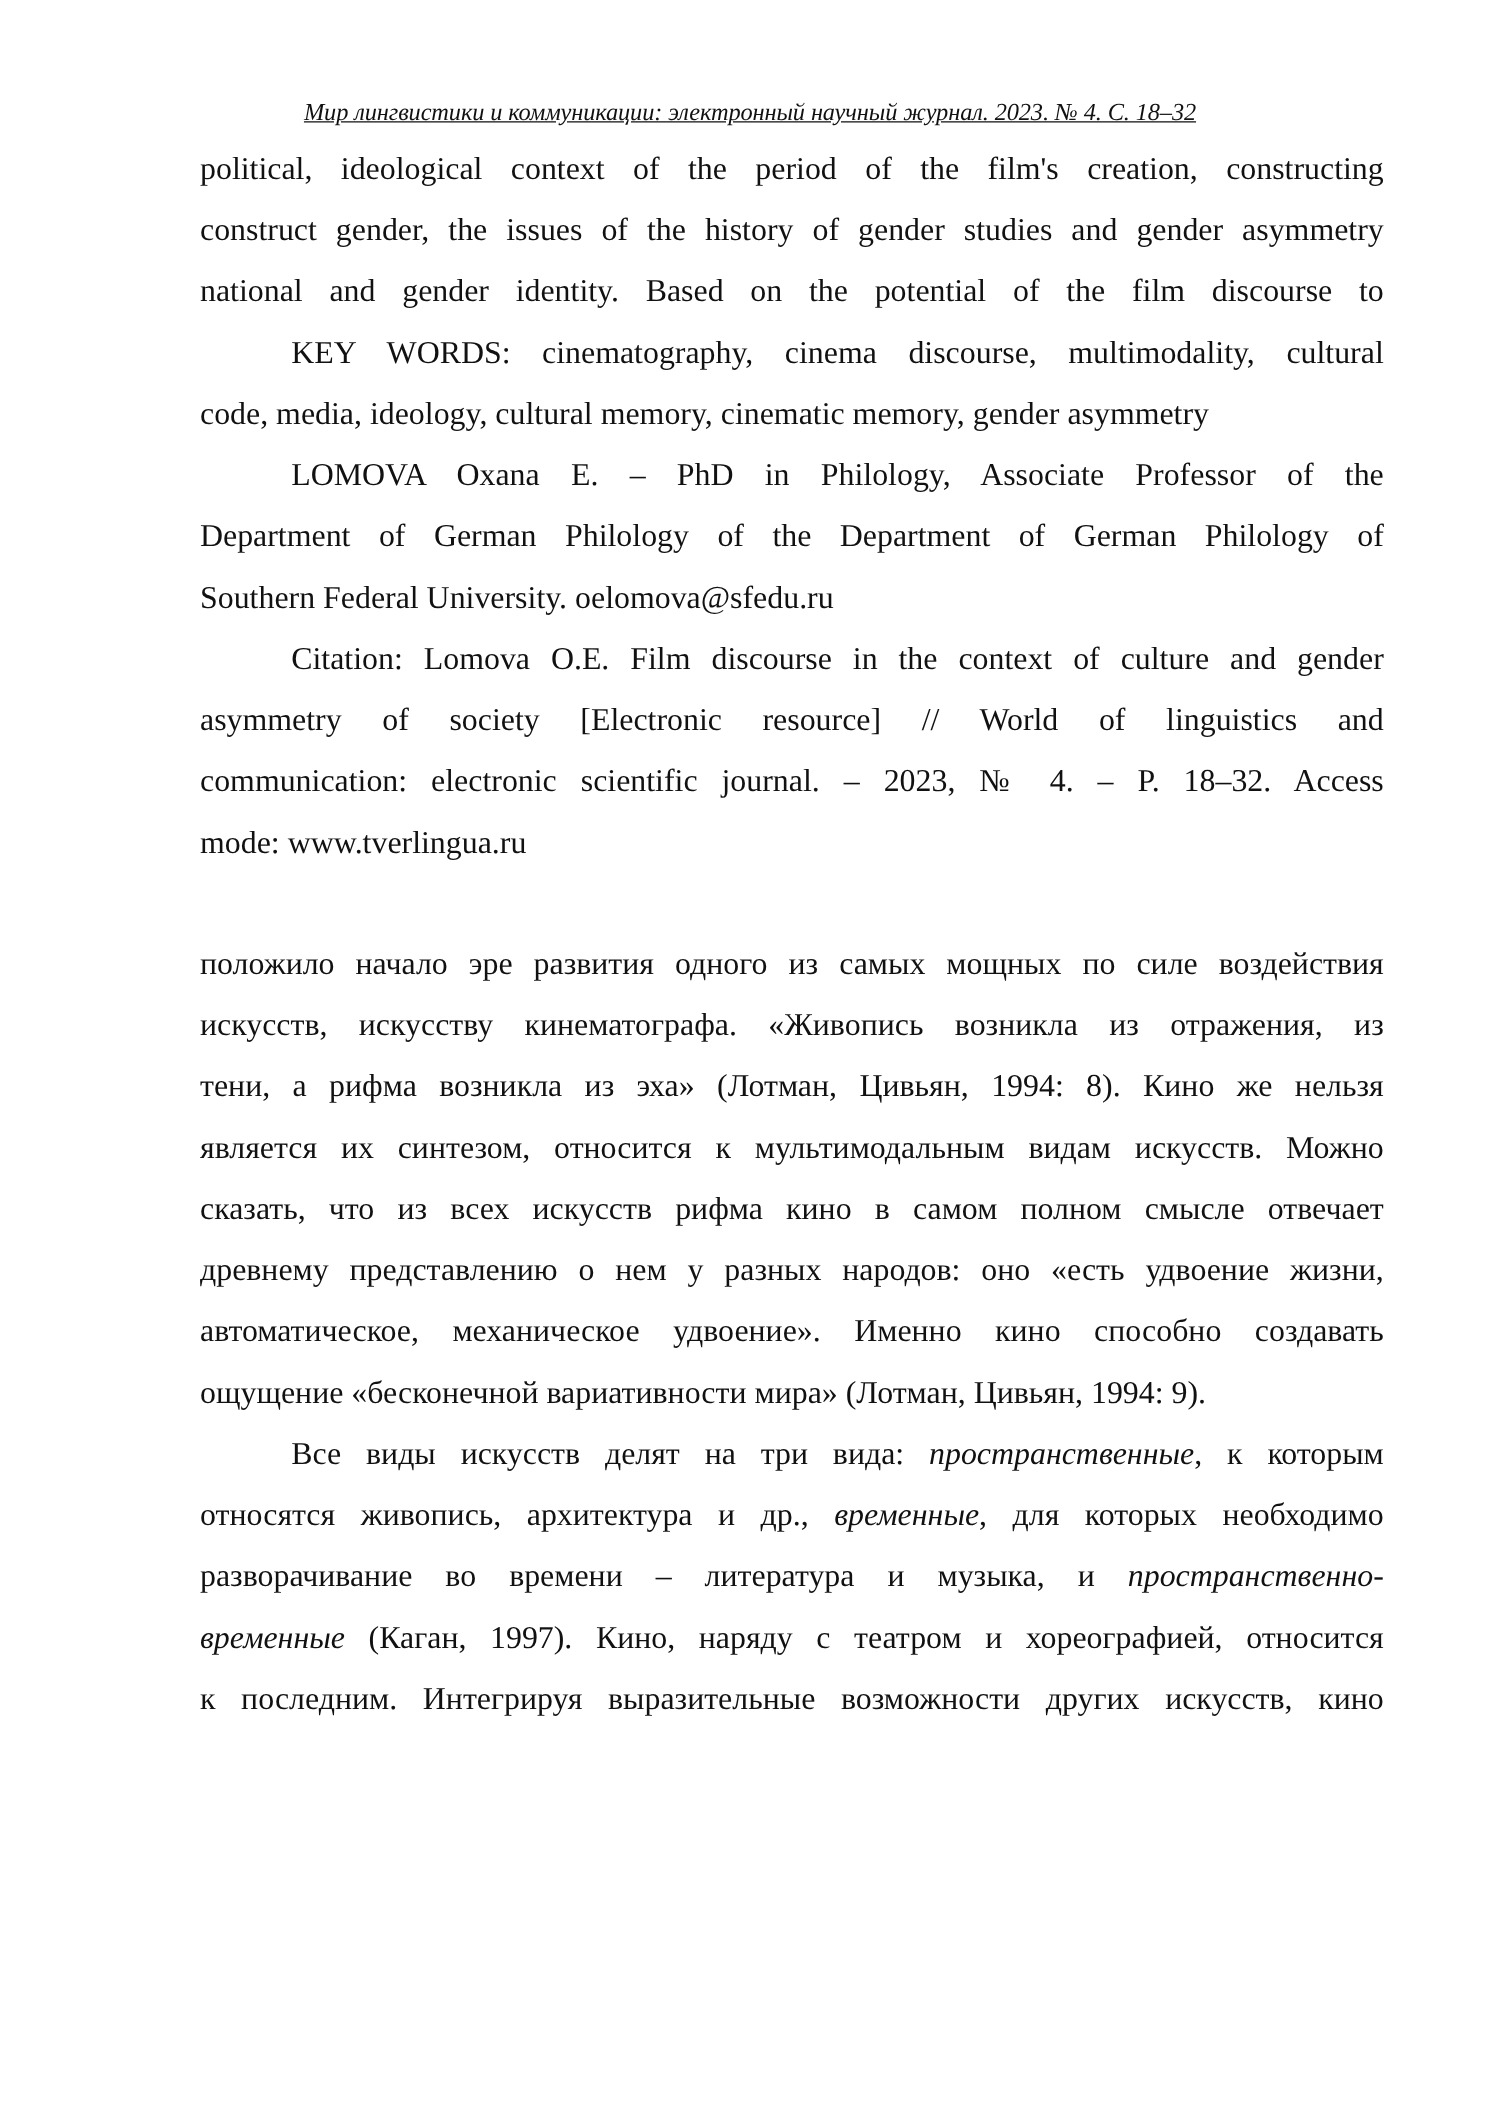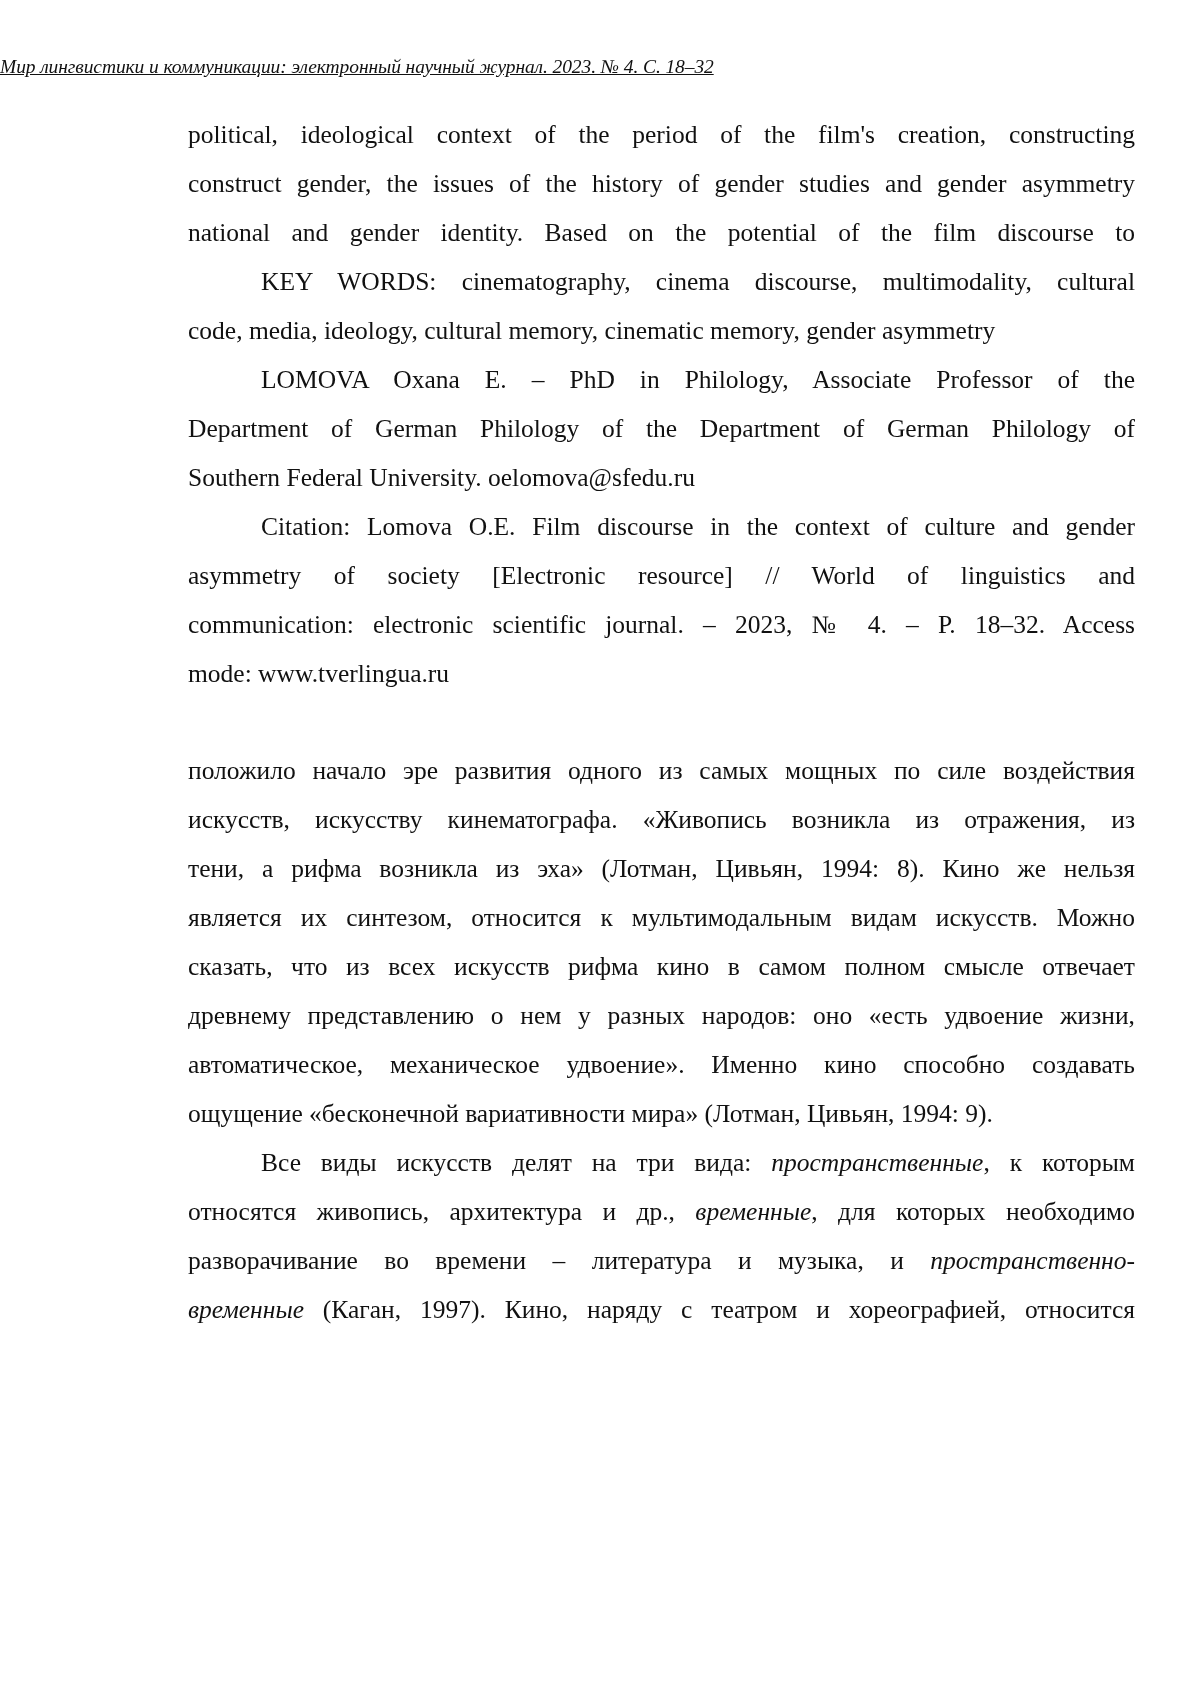--- a/index.html
+++ b/index.html
@@ -1,20 +1,20 @@
 <!DOCTYPE html>
 <html><head>
 <meta charset="utf-8">
 <style>
   html, body { margin: 0; padding: 0; background: #ffffff; }
   body { width: 1200px; height: 1697px; position: relative; overflow: hidden;
          font-family: "Liberation Serif", "DejaVu Serif", serif; color: #111111; }
-  .header { position: absolute; top: 56px; left: 0; width: 1200px; 
+  .header { position: absolute; top: 80px; left: 0; width: 1200px; text-align: center;
             font-style: italic; font-size: 19.5px; text-decoration: underline; letter-spacing: -0.1px; }
-  .page { position: absolute; top: 110px; left: 188px; width: 947px; }
+  .page { position: absolute; top: 110px; left: 160px; width: 947px; }
   .line { display: block; font-size: 25.5px; height: 49px; line-height: 49px;
           text-align: justify; text-align-last: justify; white-space: nowrap; overflow: visible; }
   .line.last { text-align-last: left; }
   .line.indent { padding-left: 73px; }
   .gap { height: 48px; }
   em, i { font-style: italic; }
   b { font-weight: bold; }
 </style>
 </head>
 <body>
@@ -58,15 +58,16 @@
     <span class="line">древнему представлению о нем у разных народов: оно «есть удвоение жизни,</span>
     <span class="line">автоматическое, механическое удвоение». Именно кино способно создавать</span>
     <span class="line last">ощущение «бесконечной вариативности мира» (Лотман, Цивьян, 1994: 9).</span>
   </div>
 
   <div>
     <span class="line indent"><span>Все виды искусств делят на три вида: </span><em>пространственные</em><span>, к которым</span></span>
     <span class="line"><span>относятся живопись, архитектура и др., </span><em>временные</em><span>, для которых необходимо</span></span>
     <span class="line"><span>разворачивание во времени – литература и музыка, и </span><em>пространственно-</em></span>
     <span class="line"><em>временные</em><span> (Каган, 1997). Кино, наряду с театром и хореографией, относится</span></span>
+    <span class="line">к последним. Интегрируя выразительные возможности других искусств, кино</span>
   </div>
 
 </div>
 
 </body></html>

